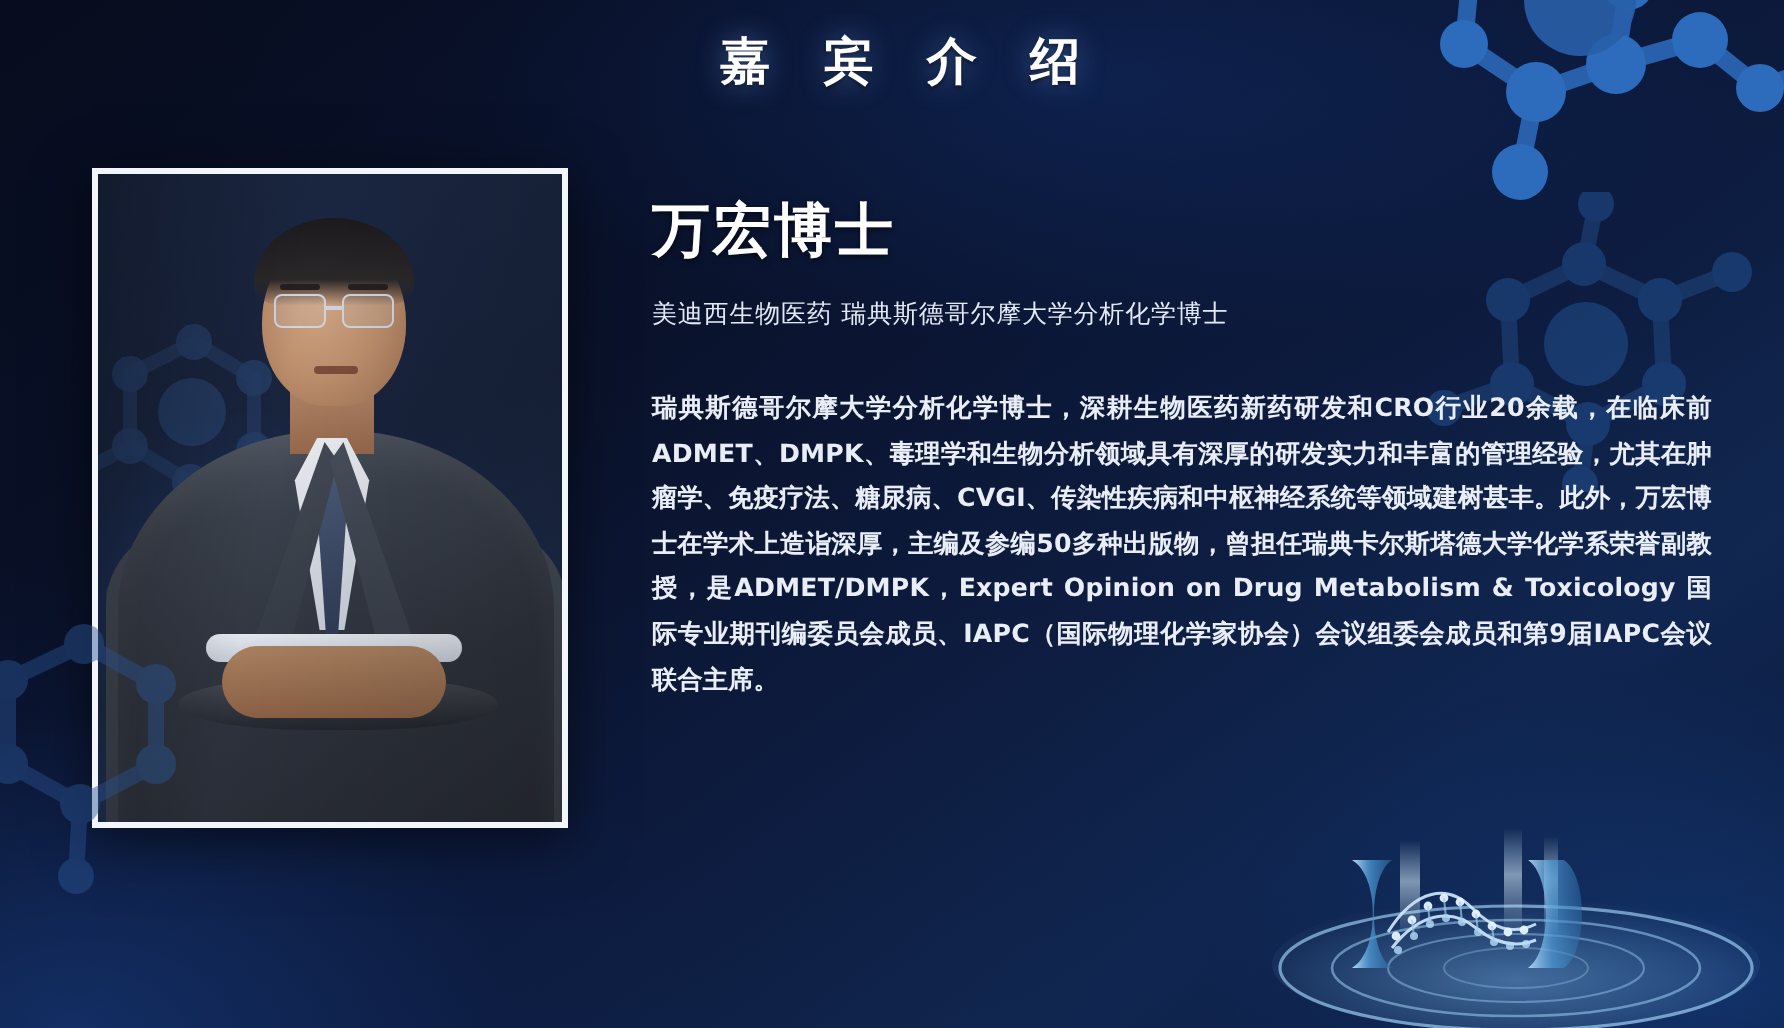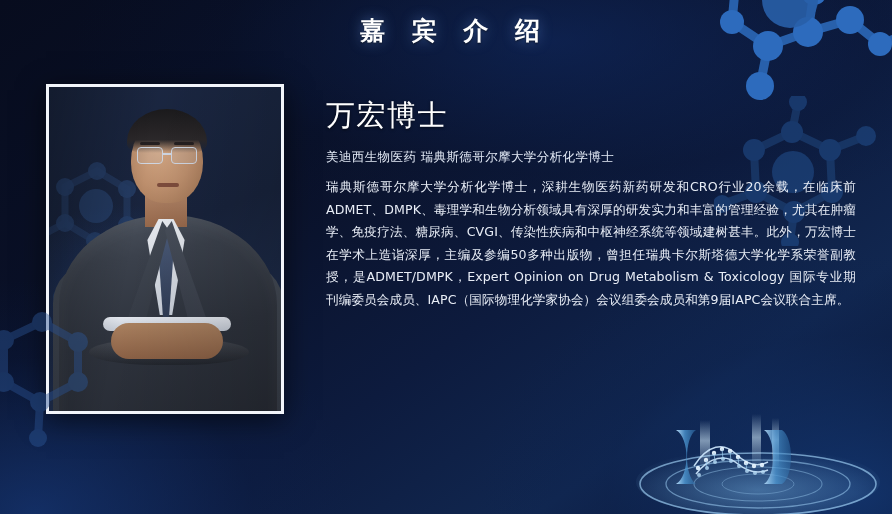--- a/index.html
+++ b/index.html
@@ -110,29 +110,29 @@
   #ph-glass-bridge { left:113px; top:66px; width:10px; height:2px; background:#cfd6e2; }
   #ph-brow-l { left:91px; top:55px; width:20px; height:3px; background:#241f20; border-radius:2px; }
   #ph-brow-r { left:125px; top:55px; width:20px; height:3px; background:#241f20; border-radius:2px; }
   #ph-mouth { left:108px; top:96px; width:22px; height:4px; background:#7d4c3c; border-radius:3px; }
   #ph-shade { inset:0; left:0; top:0; width:238px; height:330px;
     background:linear-gradient(100deg,rgba(0,0,0,.30) 0%,rgba(0,0,0,0) 38%,rgba(0,0,0,.18) 100%); }
 
   
   #info { position:absolute; left:326px; top:96px; width:530px; }
   #speaker-name {
-    font-size:29px; font-weight:normal; color:#ffffff; letter-spacing:1.5px;
+    font-size:29px; font-weight:bold; color:#ffffff; letter-spacing:1.5px;
     font-family:"DejaVu Sans","Liberation Sans",sans-serif;
     text-shadow:0 1px 3px rgba(0,0,0,.6);
   }
   #speaker-role {
     margin-top:13px; font-size:12.5px; color:#e2e9f5; letter-spacing:.4px;
     font-family:"DejaVu Sans","Liberation Sans",sans-serif;
   }
-  #bio { margin-top:10px; }
+  #bio { margin-top:27px;font-weight:bold; }
   .bio-p {
     font-size:12.6px; line-height:22.6px; color:#e8edf6;
     letter-spacing:.1px; text-align:justify;
     font-family:"DejaVu Sans","Liberation Sans",sans-serif;
   }
   .bio-p + .bio-p { margin-top:0; }
 
   
   #holo { position:absolute; right:8px; bottom:-6px; width:252px; height:116px; }
   #holo svg { display:block; }

